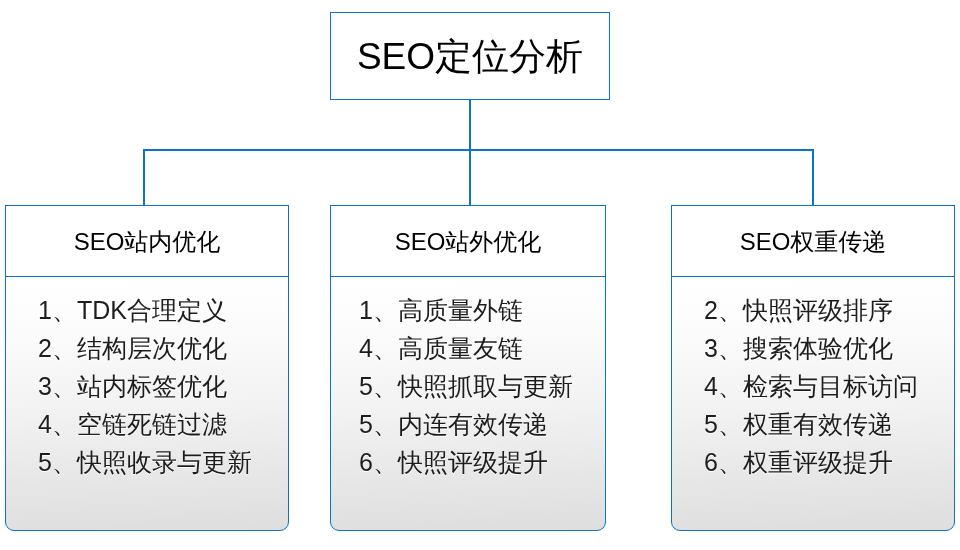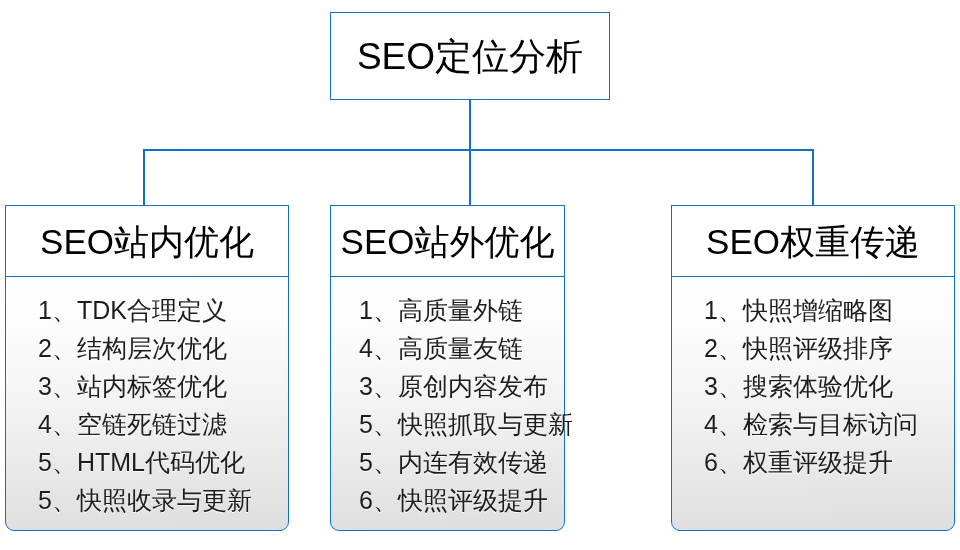--- a/index.html
+++ b/index.html
@@ -38,32 +38,32 @@
   .conn-v-mid{left:469px;top:149px;width:1.8px;height:57px;}
   .conn-v-right{left:812px;top:149px;width:1.8px;height:57px;}
 
   
   .col{
     position:absolute;
     top:205px;
     height:328px;
   }
   .col-1{left:5px;  width:284px;}
-  .col-2{left:330px;width:235px;}
+  .col-2{left:330px;width:276px;}
   .col-3{left:671px;width:284px;}
 
   .col-head{
     box-sizing:border-box;
     height:73px;
     border:1.6px solid #0f72c4;
     background:#ffffff;
     display:flex;align-items:center;justify-content:center;
   }
   .col-head-label{
-    font-size:35px;
+    font-size:24px;
     color:#000000;
     line-height:1;
     white-space:nowrap;
   }
 
   .col-body{
     box-sizing:border-box;
     height:255px;
     margin-top:-1.6px;
     border:1.6px solid #0f72c4;
@@ -107,45 +107,43 @@
 
   <div class="col col-1">
     <div class="col-head">
       <span class="col-head-label">SEO站内优化</span>
     </div>
     <div class="col-body">
       <div class="item">1、TDK合理定义</div>
       <div class="item">2、结构层次优化</div>
       <div class="item">3、站内标签优化</div>
       <div class="item">4、空链死链过滤</div>
-      <div class="item">5、HTML代码优化</div>
       <div class="item">5、快照收录与更新</div>
     </div>
   </div>
 
   <div class="col col-2">
     <div class="col-head">
       <span class="col-head-label">SEO站外优化</span>
     </div>
     <div class="col-body">
       <div class="item">1、高质量外链</div>
       <div class="item">4、高质量友链</div>
-      <div class="item">3、原创内容发布</div>
       <div class="item">5、快照抓取与更新</div>
       <div class="item">5、内连有效传递</div>
       <div class="item">6、快照评级提升</div>
     </div>
   </div>
 
   <div class="col col-3">
     <div class="col-head">
       <span class="col-head-label">SEO权重传递</span>
     </div>
     <div class="col-body">
-      <div class="item">1、快照增缩略图</div>
       <div class="item">2、快照评级排序</div>
       <div class="item">3、搜索体验优化</div>
       <div class="item">4、检索与目标访问</div>
+      <div class="item">5、权重有效传递</div>
       <div class="item">6、权重评级提升</div>
     </div>
   </div>
 
 </div>
 
 </body></html>

